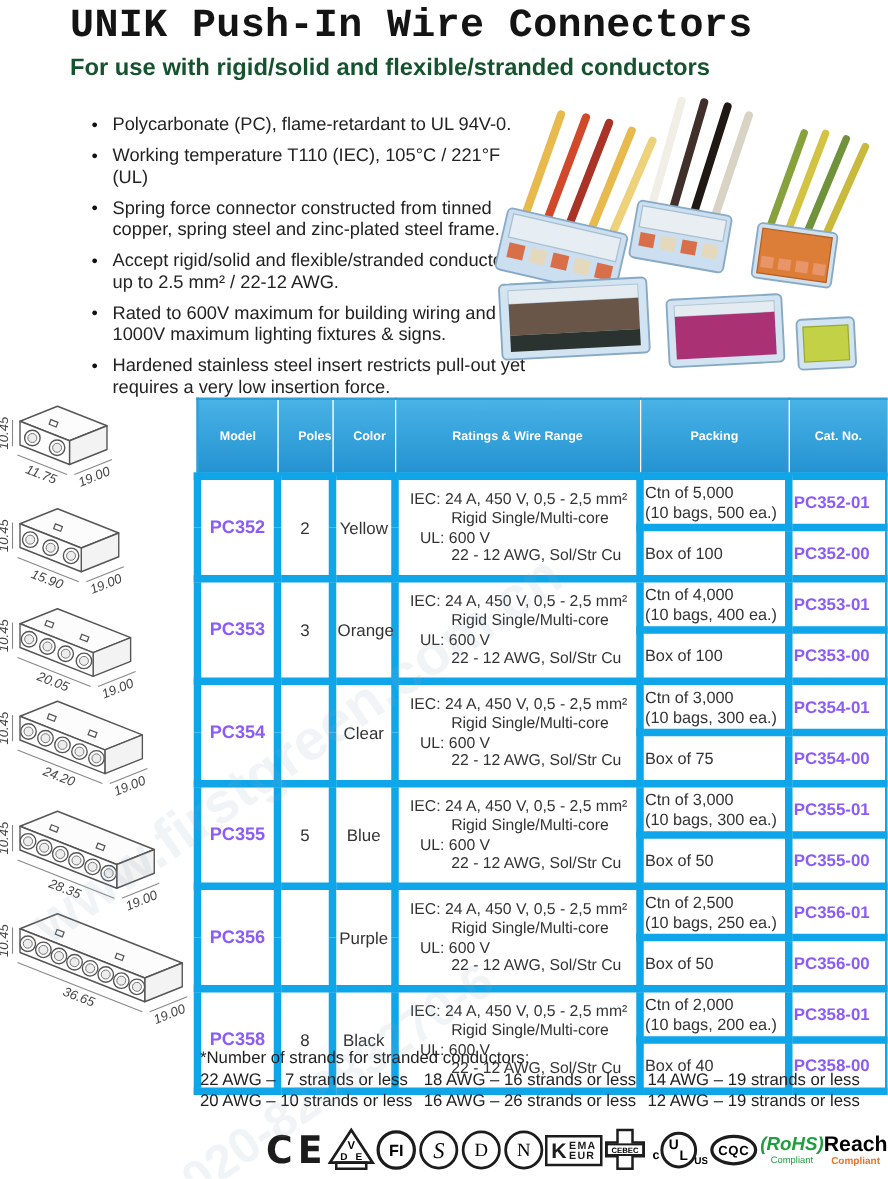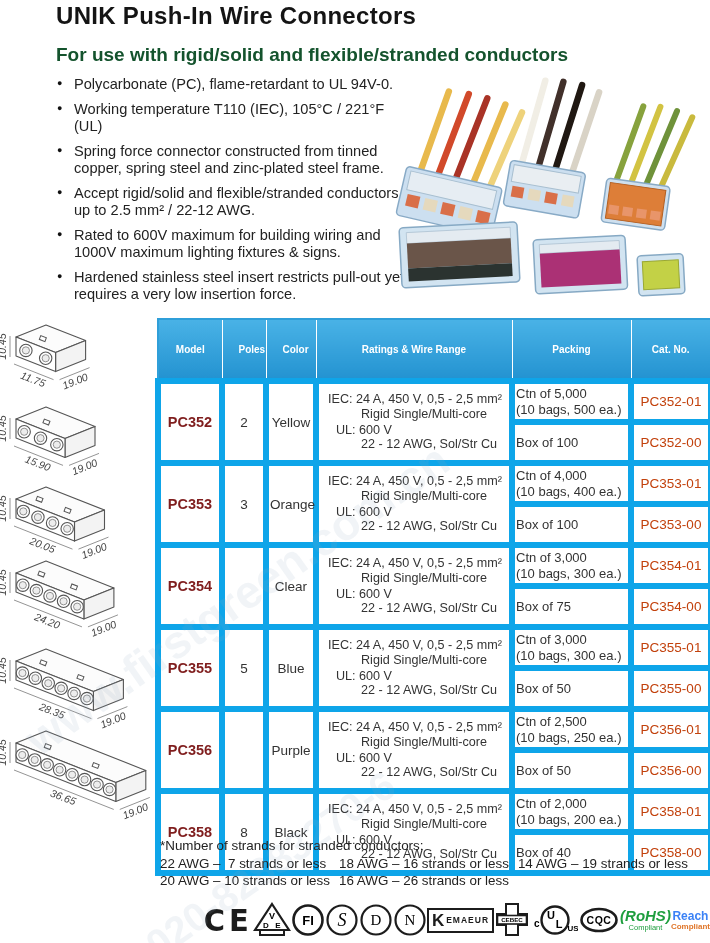--- a/index.html
+++ b/index.html
@@ -2,60 +2,60 @@
 <html><head>
 <meta charset="utf-8">
 <style>
   html,body{margin:0;padding:0}
   body{width:710px;height:943px;position:relative;background:#fff;overflow:hidden;
        font-family:"Liberation Sans",sans-serif;color:#1b1b1b}
   .watermark{position:absolute;pointer-events:none;white-space:nowrap;font-weight:bold;
        color:rgba(145,168,190,0.13);font-size:46px;transform:rotate(-35deg);z-index:5}
   .wm1{left:-60px;top:430px;width:1000px}
   .wm2{left:60px;top:640px;width:1000px;font-size:40px}
-  .title{position:absolute;left:56px;top:2px;font-family:Liberation Sans, sans-serif;
-       font-size:24px;font-weight:bold;color:#141414;letter-spacing:.3px}
+  .title{position:absolute;left:56px;top:2px;font-family:Liberation Mono, monospace;
+       font-size:32px;font-weight:bold;color:#141414;letter-spacing:.3px}
   .subtitle{position:absolute;left:56px;top:44px;font-size:19px;font-weight:bold;color:#14532d}
-  ul.features{position:absolute;left:57px;top:76px;width:354px;margin:0;padding:0;list-style:none}
+  ul.features{position:absolute;left:57px;top:76px;width:354px;margin:16px;padding:0;list-style:none}
   ul.features li{position:relative;padding-left:17px;margin-bottom:7px;font-size:14.6px;
        line-height:1.2;color:#222}
   ul.features li::before{content:"●";position:absolute;left:0;top:2px;font-size:9px;color:#111}
   .photos{position:absolute;left:385px;top:70px;width:325px;height:245px}
   .drawings{position:absolute;left:0;top:310px;width:158px;height:530px}
   .spec-table{position:absolute;left:155px;top:318px;border-collapse:collapse;table-layout:fixed;
        width:553px;background:#fff;z-index:2}
   .spec-table td{border:6px solid #0ea5e9}
   .spec-table th{background:linear-gradient(#49b2e6,#2493d1);color:#fff;font-size:10px;
        font-weight:bold;height:26px;border:1px solid #fff;padding:16px}
   .spec-table{border:2px solid #2f9fd9}
   tr.r-top,tr.r-bot{height:41px}
-  td.model{font-weight:bold;font-size:14.5px;color:#7f1d1d;text-align:center}
+  td.model{font-weight:bold;font-size:14.5px;color:#8b5cf6;text-align:center}
   td.poles,td.color{text-align:center;font-size:13.5px;color:#333}
   td.ratings{font-size:12.6px;color:#333;padding:5px 2px 5px 9px;line-height:1.18}
   .rl2{padding-left:33px}
   .rl3{padding-left:8px;margin-top:1px}
   td.pack{font-size:13px;color:#333;line-height:1.2}
-  td.cat{text-align:center;font-weight:normal;font-size:13.5px;color:#c2410c}
+  td.cat{font-weight:bold;font-size:13.5px;color:#8b5cf6}
   .footnote{position:absolute;left:160px;top:838px;width:552px;font-size:13.4px;color:#222;z-index:3}
   .fn-title{margin-bottom:2px}
   .fn-grid{display:flex;gap:9px}
   .fn-col div{white-space:pre;line-height:1.3}
   .certs{position:absolute;left:94px;top:899px;width:616px;height:42px;display:flex;
        align-items:center;justify-content:flex-end;color:#1c1c1c;z-index:3}
   .ce{font-family:"DejaVu Sans",sans-serif;font-size:29px;font-weight:bold;letter-spacing:4px;
        transform:scaleY(1.05)}
   .kema{border:2px solid #1c1c1c;padding:2px 3px;font-weight:bold;display:flex;align-items:center;
        line-height:1;background:#fff}
   .kema .k{font-size:17px;margin-right:2px}
-  .kema .kcol{display:flex;flex-direction:row;font-size:8.5px;letter-spacing:1px}
+  .kema .kcol{display:flex;flex-direction:column;font-size:8.5px;letter-spacing:1px}
   .rohs{text-align:center;color:#1e9e3e;line-height:1}
   .rohs-main{font-size:15px;font-weight:bold;font-style:italic}
   .rohs-sub{font-size:7.5px;margin-top:1px}
   .reach{text-align:center;line-height:1}
-  .reach-main{font-size:12px;font-weight:bold;color:#3b82f6}
+  .reach-main{font-size:17px;font-weight:bold;color:#000000}
   .reach-sub{font-size:8px;font-weight:bold;color:#e0762a;margin-top:1px}
   svg text{font-family:"Liberation Sans",sans-serif}
   .serifT{font-family:"Liberation Serif",serif}
 </style>
 </head>
 <body>
 
 <div class="watermark wm1">www.firstgreen.com.cn</div>
 <div class="watermark wm2">020-82883270-6</div>
 
@@ -419,20 +419,21 @@
     <div class="fn-col">
       <div>22 AWG –  7 strands or less</div>
       <div>20 AWG – 10 strands or less</div>
     </div>
     <div class="fn-col">
       <div>18 AWG – 16 strands or less</div>
       <div>16 AWG – 26 strands or less</div>
     </div>
     <div class="fn-col">
       <div>14 AWG – 19 strands or less</div>
+      <div>12 AWG – 19 strands or less</div>
     </div>
   </div>
 </div>
 
 <div class="certs">
   <div class="ce">CE</div>
   <svg width="38" height="36">
     <polygon points="19,2 36,28 2,28" fill="none" stroke="#1c1c1c" stroke-width="2.2"></polygon>
     <rect x="7" y="28" width="24" height="5" fill="none" stroke="#1c1c1c" stroke-width="2"></rect>
     <text x="19" y="17" text-anchor="middle" font-size="9" font-weight="bold">V</text>

